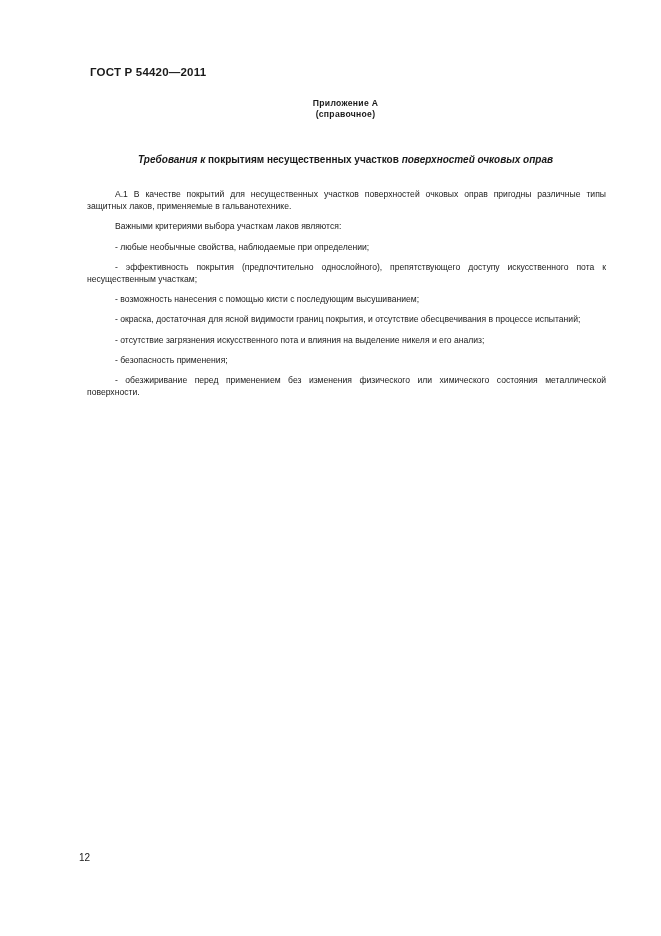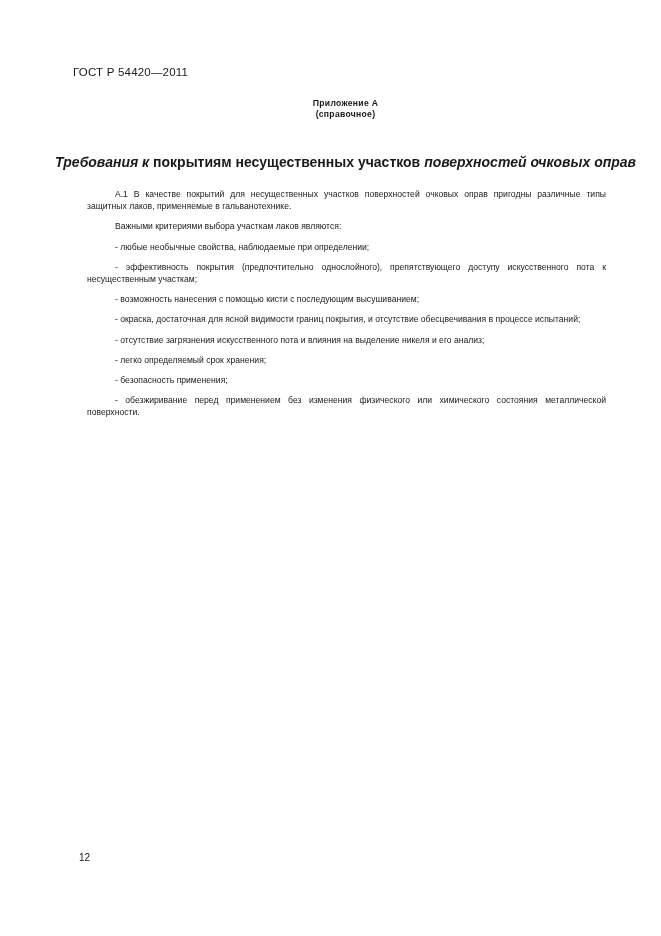--- a/index.html
+++ b/index.html
@@ -1,19 +1,19 @@
 <!DOCTYPE html>
 <html><head>
 <meta charset="utf-8">
 <style>
   html, body { margin: 0; padding: 0; background: #ffffff; }
   body { width: 661px; height: 936px; position: relative; overflow: hidden; color: #1a1a1a; font-family: "Liberation Sans", sans-serif; }
-  .header { position: absolute; left: 73px; top: 66px; font-size: 11.5px; font-weight: normal; letter-spacing: 0.2px; }
+  .header { position: absolute; left: 90px; top: 66px; font-size: 11.5px; font-weight: bold; letter-spacing: 0.2px; }
   .appendix { position: absolute; left: 0; width: 661px; top: 98px; text-align: center; font-size: 8.6px; font-weight: bold; line-height: 11px; padding-left: 30px; box-sizing: border-box; letter-spacing: 0.3px; }
-  .title { position: absolute; left: 0; width: 661px; top: 154px; text-align: center; font-size: 14px; font-weight: bold; padding-left: 30px; box-sizing: border-box; }
+  .title { position: absolute; left: 0; width: 661px; top: 154px; text-align: center; font-size: 10px; font-weight: bold; padding-left: 30px; box-sizing: border-box; }
   .title .it { font-style: italic; }
   .body { position: absolute; left: 79px; width: 535px; top: 180px; font-size: 8.6px; line-height: 12.2px; }
   .body p { margin: 8px; text-align: justify; }
   .body p.ind { text-indent: 28px; }
   .pagenum { position: absolute; left: 79px; top: 852px; font-size: 10px; }
 </style>
 </head>
 <body>
 
 <div class="header">ГОСТ Р 54420—2011</div>
@@ -26,18 +26,17 @@
 <div class="title"><span class="it">Требования к</span><span> покрытиям несущественных участков </span><span class="it">поверхностей очковых оправ</span></div>
 
 <div class="body">
   <p class="ind">А.1  В качестве покрытий для несущественных участков поверхностей очковых оправ пригодны различные типы защитных лаков, применяемые в гальванотехнике.</p>
   <p class="ind">Важными критериями выбора участкам лаков являются:</p>
   <p class="ind">- любые необычные свойства, наблюдаемые при определении;</p>
   <p class="ind">- эффективность покрытия (предпочтительно однослойного), препятствующего доступу искусственного пота к несущественным участкам;</p>
   <p class="ind">- возможность нанесения с помощью кисти с последующим высушиванием;</p>
   <p class="ind">- окраска, достаточная для ясной видимости границ покрытия, и отсутствие обесцвечивания в процессе испытаний;</p>
   <p class="ind">- отсутствие загрязнения искусственного пота и влияния на выделение никеля и его анализ;</p>
-  <p class="ind">- легко определяемый срок хранения;</p>
   <p class="ind">- безопасность применения;</p>
   <p class="ind">- обезжиривание перед применением без изменения физического или химического состояния металлической поверхности.</p>
 </div>
 
 <div class="pagenum">12</div>
 
 </body></html>

